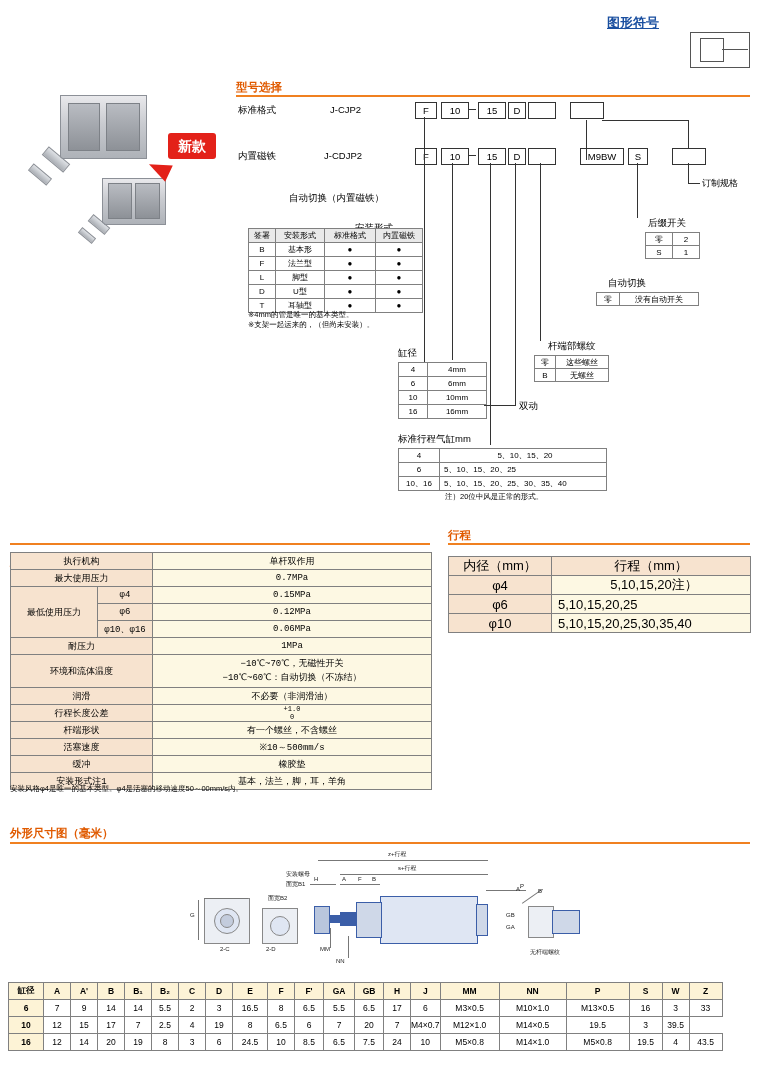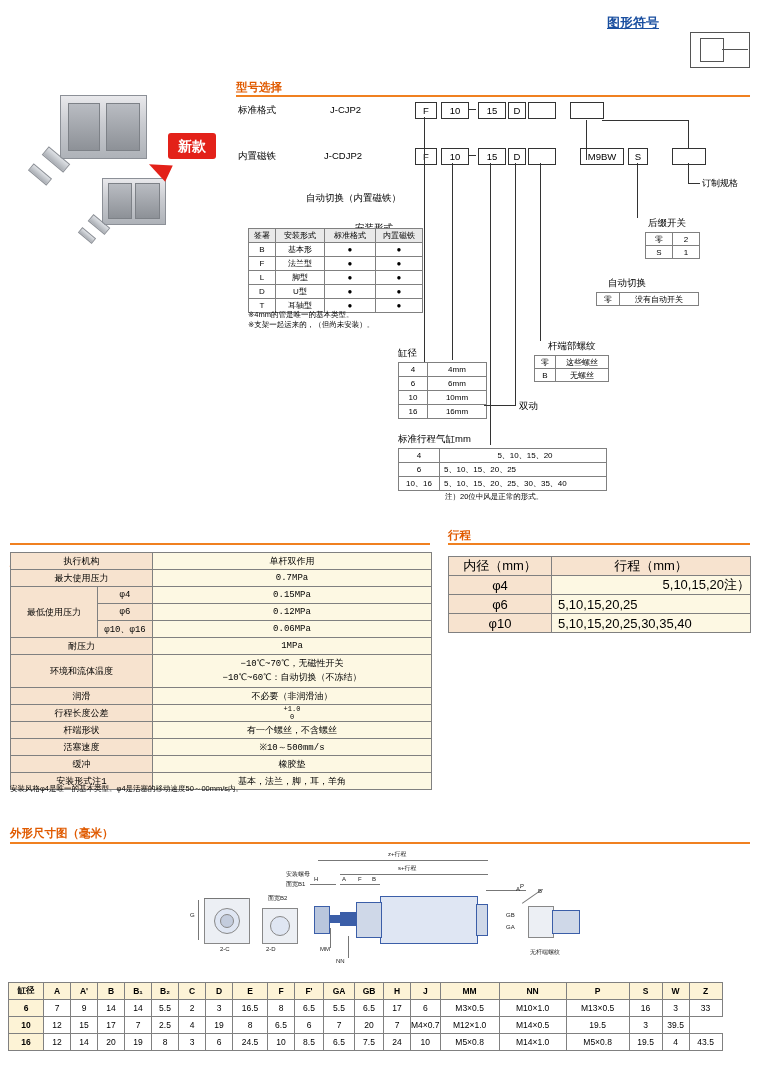--- a/index.html
+++ b/index.html
@@ -129,21 +129,21 @@
 <div class="abs vline" style="left:515px;top:163px;height:242px;"></div>
 <div class="abs vline" style="left:540px;top:163px;height:178px;"></div>
 <div class="abs vline" style="left:586px;top:120px;height:40px;"></div>
 <div class="abs vline" style="left:637px;top:163px;height:55px;"></div>
 <div class="abs vline" style="left:688px;top:163px;height:20px;"></div>
 <div class="abs hline" style="left:602px;top:120px;width:86px;"></div>
 <div class="abs vline" style="left:688px;top:120px;height:28px;"></div>
 <div class="abs hline" style="left:688px;top:183px;width:12px;"></div>
 <div class="abs" style="left:702px;top:177px;font-size:9px;">订制规格</div>
 
-<div class="abs lbl" style="left:306px;top:192px;">自动切换（内置磁铁）</div>
+<div class="abs lbl" style="left:289px;top:192px;">自动切换（内置磁铁）</div>
 <div class="abs lbl" style="left:355px;top:222px;">安装形式</div>
 <div class="abs hline" style="left:355px;top:238px;width:0;"></div>
 
 <table class="abs" id="mount-table">
   <tbody>
       <tr>
     <td class="hdr-gray" style="width:26px">签署</td>
     <td class="hdr-gray" style="width:48px">安装形式</td>
     <td class="hdr-gray" style="width:50px">标准格式</td>
     <td class="hdr-gray" style="width:46px">内置磁铁</td>
@@ -331,21 +331,21 @@
 <div class="abs sec-title" id="trip-title">行程</div>
 <div class="abs rule" id="trip-rule"></div>
 <table class="abs" id="trip-table">
   <tbody>
       <tr>
     <td class="tdl" style="width:102px">内径（mm）</td>
     <td class="tdl" style="width:198px">行程（mm）</td>
   </tr>
   <tr>
     <td class="tdl">φ4</td>
-    <td class="tdv" style="text-align:right;padding-left:6px">5,10,15,20注）</td>
+    <td class="tdv" style="text-align:center;padding-left:6px">5,10,15,20注）</td>
   </tr>
   <tr>
     <td class="tdl">φ6</td>
     <td class="tdv" style="text-align:left;padding-left:6px">5,10,15,20,25</td>
   </tr>
   <tr>
     <td class="tdl">φ10</td>
     <td class="tdv" style="text-align:left;padding-left:6px">5,10,15,20,25,30,35,40</td>
   </tr>
 </tbody>

